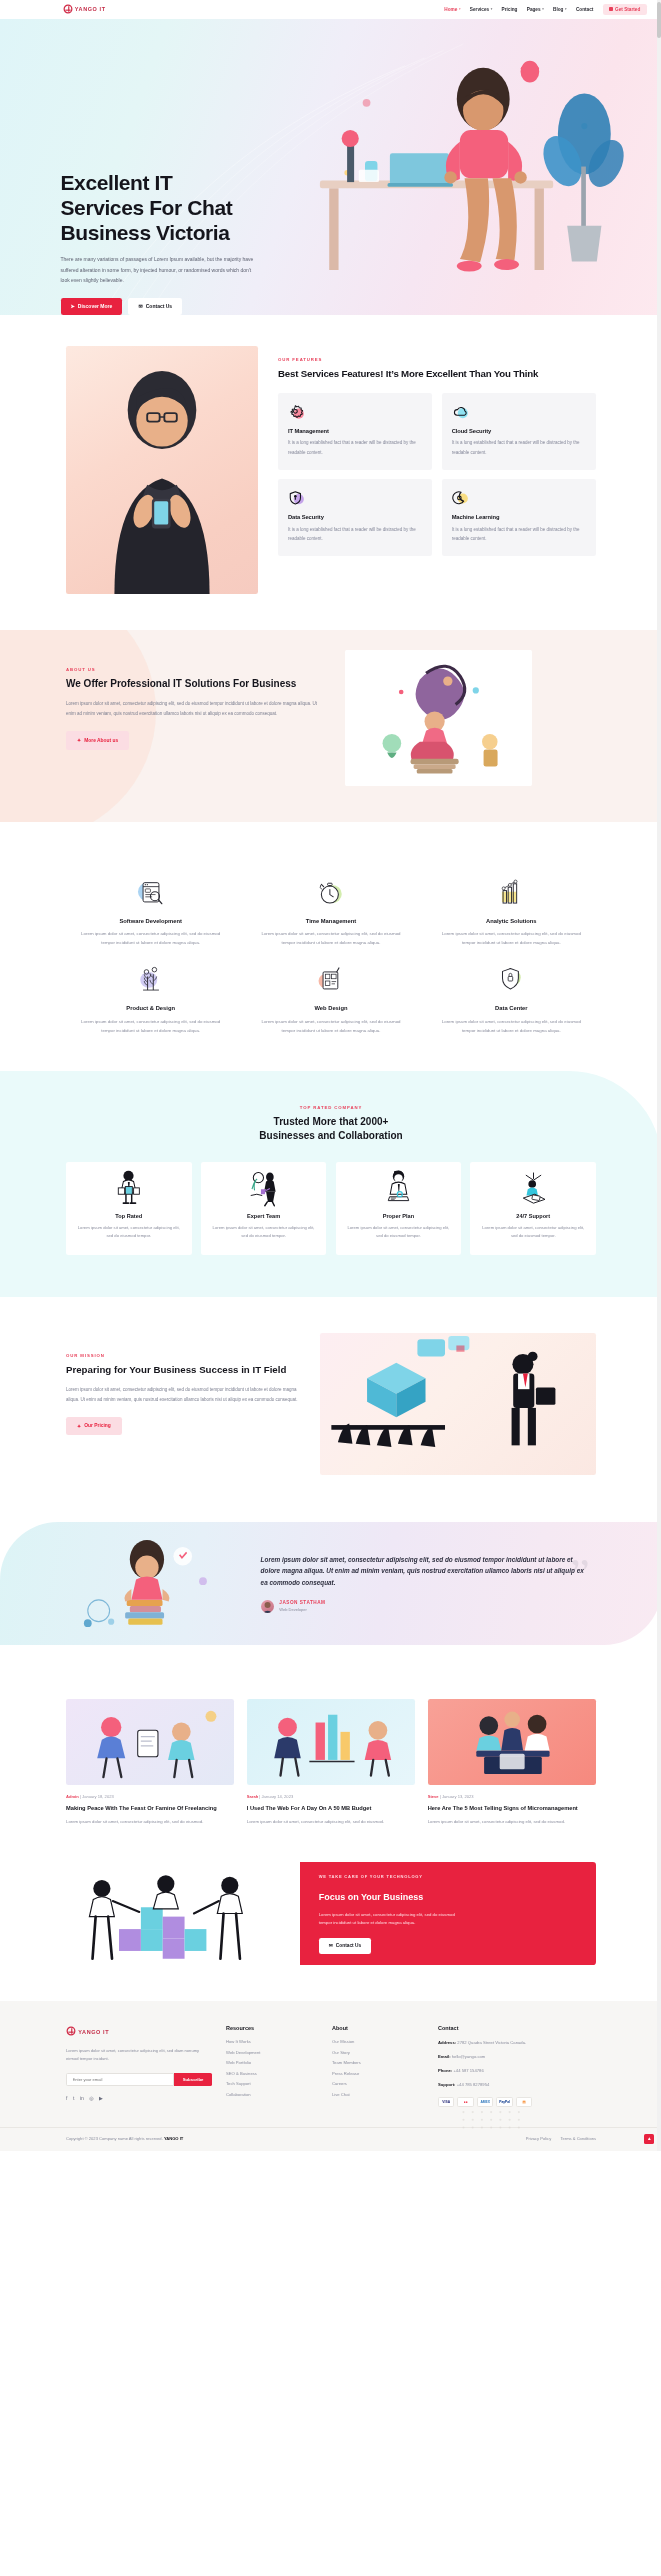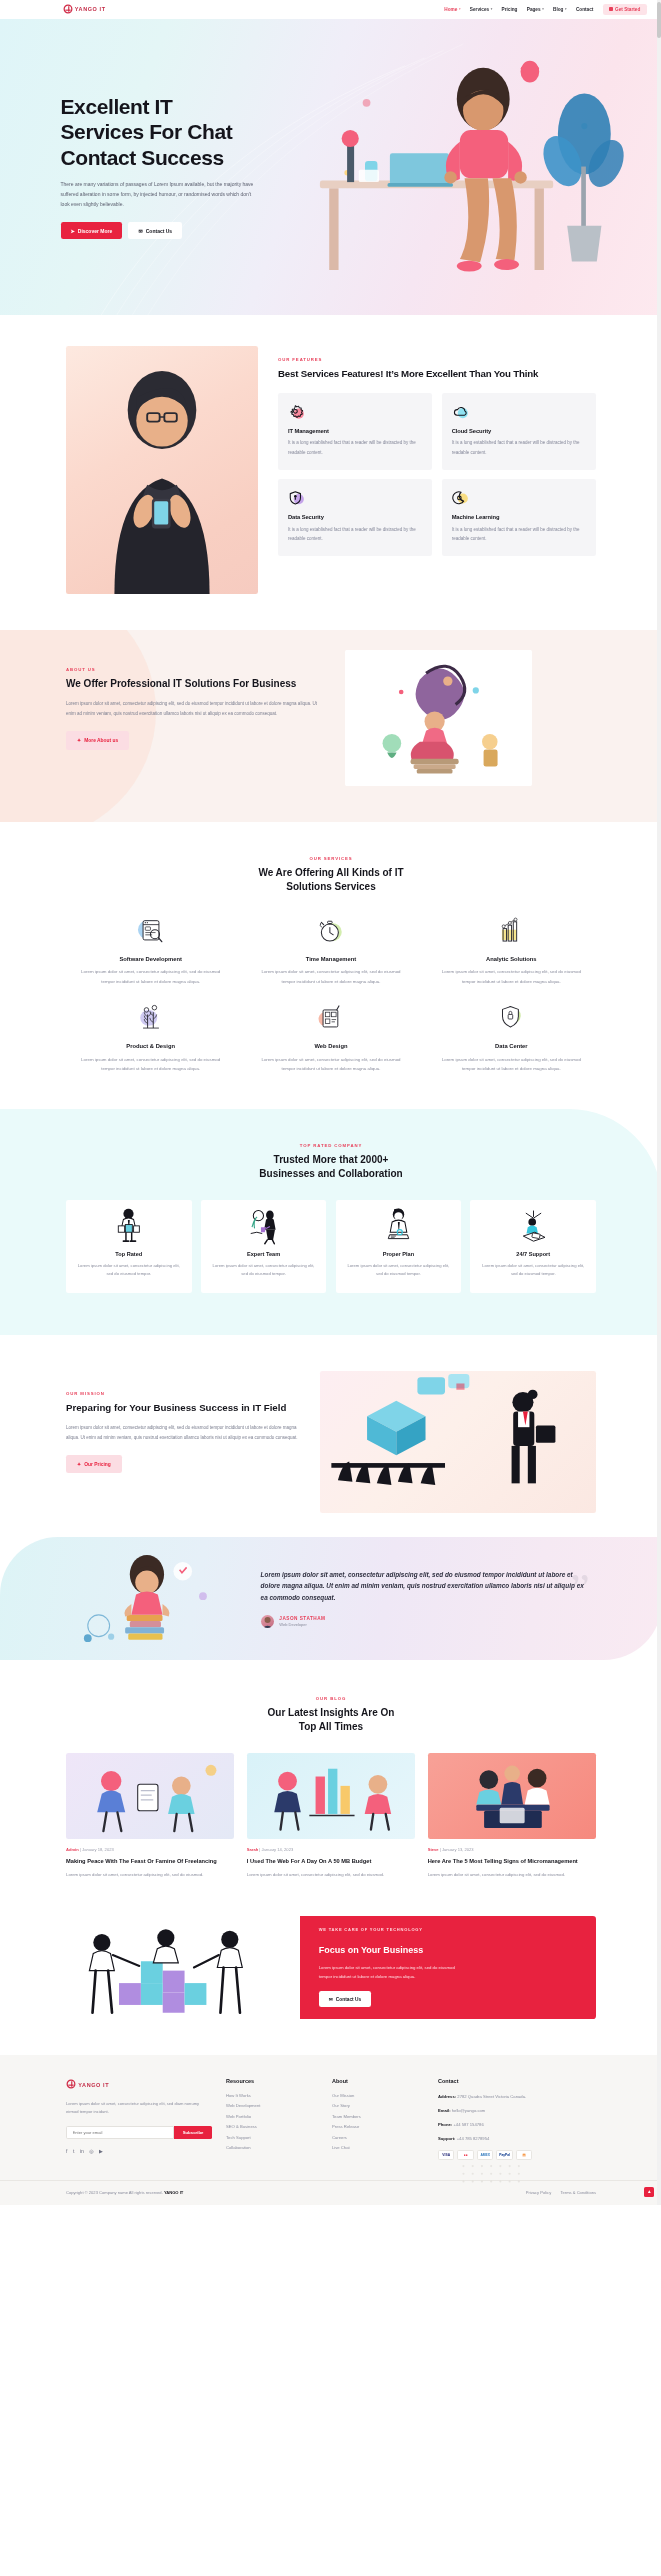--- a/index.html
+++ b/index.html
@@ -17,21 +17,21 @@
   nav a{font-size:4.7px;font-weight:600;color:#2b2b33;text-decoration:none;display:flex;align-items:center;gap:1.6px}
   nav a.active{color:#e8405a}
   .caret{font-size:3.1px;opacity:.65}
   .btn-started{display:flex;align-items:center;gap:2.3px;background:#fde3e8;color:#e8405a;font-size:4.7px;font-weight:700;padding:3.1px 6.2px;border-radius:2.3px;border:none;cursor:pointer}
   .btn-started .ic{width:3.9px;height:3.9px;background:#e8405a;border-radius:0.8px;display:inline-block}
 
   
   .hero{height:296px;position:relative;overflow:hidden;
     background:linear-gradient(110deg,#dff5f8 0%,#e4f6f6 22%,#f0eef8 46%,#f6e6f2 66%,#fbe4ec 82%,#fde9ef 100%)}
   .hero-swirl{position:absolute;inset:0;opacity:.5}
-  .hero-in{width:631px;margin:0 auto;position:relative;height:100%;display:flex;align-items:center}
+  .hero-in{width:631px;margin:0 auto;position:relative;height:100%;display:flex;align-items:flex-end}
   .hero-copy{width:234px;margin-left:45px;position:relative;z-index:5}
   .hero-copy h1{font-size:21px;line-height:1.2;font-weight:800;letter-spacing:-0.4px;color:#15151c}
   .hero-copy p{margin-top:9.3px;font-size:5px;line-height:2.05;color:#5d6070;width:195px}
   .hero-btns{margin-top:12.5px;display:flex;gap:6.2px}
   .btn-primary{background:#e8223f;color:#fff;font-size:5px;font-weight:700;padding:5.5px 10px;border:none;border-radius:2.3px;display:flex;align-items:center;gap:3.1px;cursor:pointer}
   .btn-white{background:#fff;color:#15151c;font-size:5px;font-weight:700;padding:5.5px 10px;border:none;border-radius:2.3px;display:flex;align-items:center;gap:3.1px;cursor:pointer}
   .hero-art{position:absolute;right:7.8px;top:6.2px;width:366px;height:280px}
 
   
   .features{padding:31px 0 36px;background:#fff;position:relative}
@@ -69,21 +69,21 @@
 
   
   .trusted{background:#eafafa;padding:34px 0 42px;position:relative;overflow:hidden;border-top-right-radius:93px}
   .tr-grid{width:530px;margin:18.7px auto 0;display:grid;grid-template-columns:repeat(4,1fr);gap:9.3px}
   .tr-card{background:#fff;border-radius:2.3px;padding:12.5px 8.6px 14px;text-align:center}
   .tr-ic{height:33px;display:flex;align-items:flex-end;justify-content:center;margin-bottom:6.2px}
   .tr-card h3{font-size:5.6px;font-weight:800;color:#15151c}
   .tr-card p{margin-top:4.7px;font-size:4.2px;line-height:2;color:#8a8d9d}
 
   
-  .mission{background:#fff;padding:36px 0 24px}
+  .mission{background:#fff;padding:36px 0 47px}
   .mission-in{width:530px;margin:0 auto;display:flex;gap:20px;align-items:flex-start}
   .mis-left{width:234px;padding-top:20px}
   .mis-left h2{font-size:9.7px;line-height:1.35;font-weight:800;color:#15151c;margin-top:5.5px}
   .mis-left p{margin-top:8.6px;font-size:4.5px;line-height:2.15;color:#7b7e8f}
   .mis-art{flex:1;height:142px;border-radius:2.3px;overflow:hidden;position:relative;
     background:linear-gradient(135deg,#fdeef2,#fdf0ea 45%,#fbe8e2)}
 
   
   .testi{padding:0;position:relative;overflow:hidden;height:123px;
     background:linear-gradient(100deg,#ddf4f6 0%,#e6f0f8 30%,#efe8f6 58%,#f5e9f3 80%,#f9eaf2 100%);
@@ -201,21 +201,21 @@
       <path d="M130 380 C 210 250, 330 140, 520 60" fill="none" stroke="#ffffff" stroke-width="1.2" opacity=".7"></path>
       <path d="M150 380 C 230 250, 350 135, 545 50" fill="none" stroke="#ffffff" stroke-width="1.2" opacity=".6"></path>
       <path d="M170 380 C 250 250, 370 130, 570 40" fill="none" stroke="#ffffff" stroke-width="1.2" opacity=".5"></path>
       <path d="M190 380 C 270 250, 390 128, 595 32" fill="none" stroke="#ffffff" stroke-width="1.2" opacity=".45"></path>
     </svg>
     <div class="hero-in">
       <div class="hero-copy">
         <h1>
           <span>Excellent IT</span><br>
           <span>Services For Chat</span><br>
-          <span>Contact Success</span>
+          <span>Business Victoria</span>
         </h1>
         <p>There are many variations of passages of Lorem Ipsum available, but the majority have suffered alteration in some form, by injected humour, or randomised words which don't look even slightly believable.</p>
         <div class="hero-btns">
           <button class="btn-primary">
             <span>➤</span>
             <span>Discover More</span>
           </button>
           <button class="btn-white">
             <span>✉</span>
             <span>Contact Us</span>
@@ -362,26 +362,20 @@
           <circle cx="186" cy="118" r="10" fill="#f5c77a" opacity=".85"></circle>
           <rect x="178" y="128" width="18" height="22" rx="3" fill="#d9a85c"></rect>
           <circle cx="168" cy="52" r="4" fill="#7fd4e8"></circle>
           <circle cx="72" cy="54" r="3" fill="#f4607c"></circle>
         </svg>
       </div>
     </div>
   </section>
 
   <section class="services">
-    <div class="center">
-      <div class="eyebrow">OUR SERVICES</div>
-      <h2 class="sec-c">
-        <span>We Are Offering All Kinds of IT</span><br><span>Solutions Services</span>
-      </h2>
-    </div>
     <div class="svc-grid">
 
       <div class="svc">
         <div class="svc-ic">
           <svg width="34" height="34" viewBox="0 0 60 60">
               <ellipse cx="25" cy="26" rx="18" ry="17" fill="#8fc6ef" opacity=".75"></ellipse>
               <rect x="16" y="10" width="28" height="34" rx="3" fill="#fff" stroke="#2b2b33" stroke-width="1.7"></rect>
               <path d="M16 17 h28" stroke="#2b2b33" stroke-width="1.5"></path>
               <circle cx="20" cy="13.5" r="1.1" fill="#2b2b33"></circle>
               <circle cx="23.5" cy="13.5" r="1.1" fill="#2b2b33"></circle>
@@ -626,26 +620,20 @@
           <div>
             <div class="nm">JASON STATHAM</div>
             <div class="rl">Web Developer</div>
           </div>
         </div>
       </div>
     </div>
   </section>
 
   <section class="blog">
-    <div class="center">
-      <div class="eyebrow">OUR BLOG</div>
-      <h2 class="sec-c">
-        <span>Our Latest Insights Are On</span><br><span>Top All Times</span>
-      </h2>
-    </div>
     <div class="blog-grid">
 
       <article>
         <div class="bl-thumb" style="background:linear-gradient(140deg,#efe6f8,#e4e9f6)">
           <svg viewBox="0 0 216 110" width="100%" height="86">
             <circle cx="58" cy="36" r="13" fill="#f4607c"></circle>
             <path d="M46 52 q12 -8 24 0 l6 24 h-36 z" fill="#5a7fd6"></path>
             <path d="M52 76 l-4 24 M66 76 l5 24" stroke="#2b2b33" stroke-width="3" stroke-linecap="round"></path>
             <circle cx="148" cy="42" r="12" fill="#e8b089"></circle>
             <path d="M136 56 q12 -7 24 0 l5 22 h-34 z" fill="#6ad0e0"></path>

